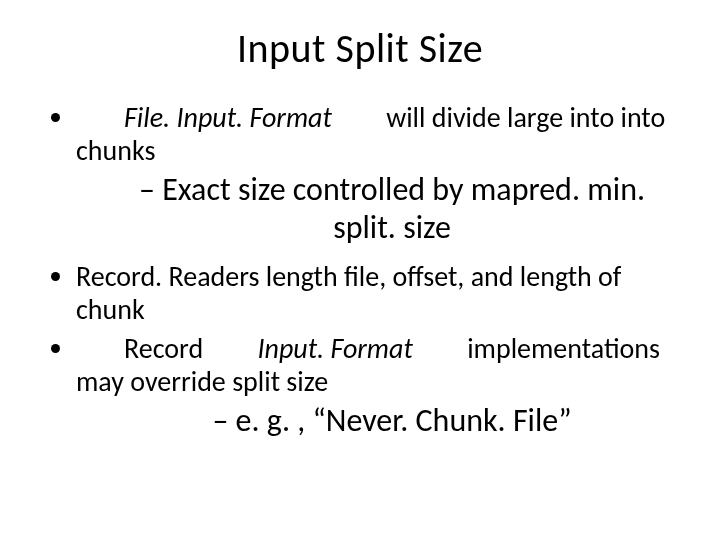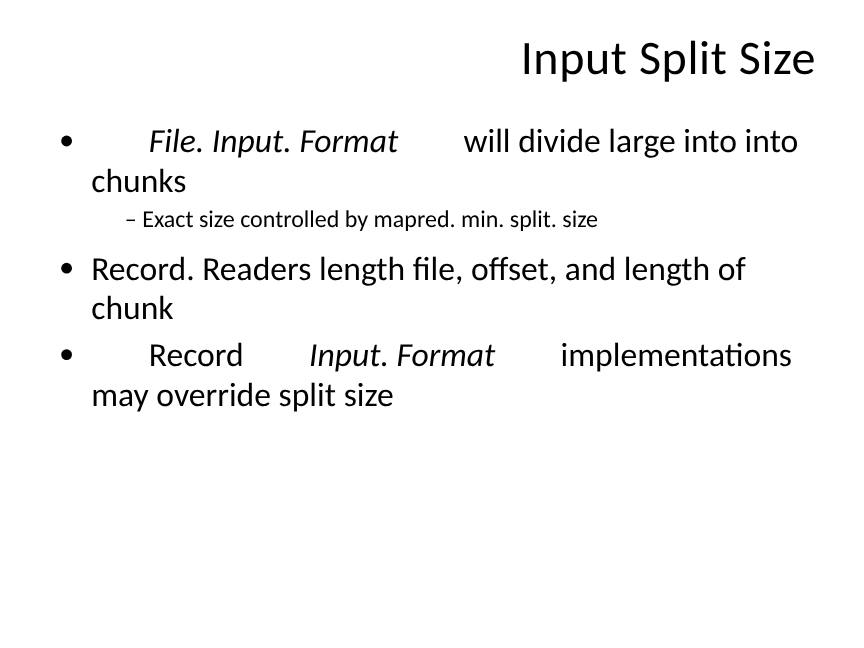--- a/index.html
+++ b/index.html
@@ -11,21 +11,21 @@
     font-family: Calibri, "Segoe UI", Arial, sans-serif;
     color: #000;
   }
   .slide {
     width: 720px;
     height: 540px;
     box-sizing: border-box;
     padding: 18px 40px 30px 40px;
   }
   .title {
-    text-align: right;
+    text-align: center;
     font-size: 40px;
     font-weight: 400;
     margin: 6px 0 28px 0;
     letter-spacing: 0.5px;
   }
   ul.level1 {
     list-style: disc;
     margin: 0;
     padding-left: 36px;
   }
@@ -33,23 +33,24 @@
     font-size: 28px;
     line-height: 1.18;
     margin-bottom: 6px;
   }
   ul.level2 {
     list-style: none;
     margin: 4px 0 12px 0;
     padding-left: 28px;
   }
   ul.level2 > li {
-    font-size: 20px;
+    font-size: 32px;
     line-height: 1.2;
     margin-bottom: 10px;
+    text-align: center;
   }
   ul.level2 > li::before {
     content: "– ";
   }
   .italic { font-style: italic; }
   .inline { display: inline; margin-left: 48px; }
 </style>
 </head>
 <body>
 
@@ -62,16 +63,19 @@
       <span class="italic inline">File. Input. Format</span><span class="inline"> will divide large into into chunks</span>
       <ul class="level2">
         <li>Exact size controlled by mapred. min. split. size</li>
       </ul>
     </li>
 
     <li>Record. Readers length file, offset, and length of chunk</li>
 
     <li>
       <span class="inline">Record </span><span class="italic inline">Input. Format</span><span class="inline"> implementations may override split size</span>
+      <ul class="level2">
+        <li>e. g. , “Never. Chunk. File”</li>
+      </ul>
     </li>
 
   </ul>
 </div>
 
 </body></html>

